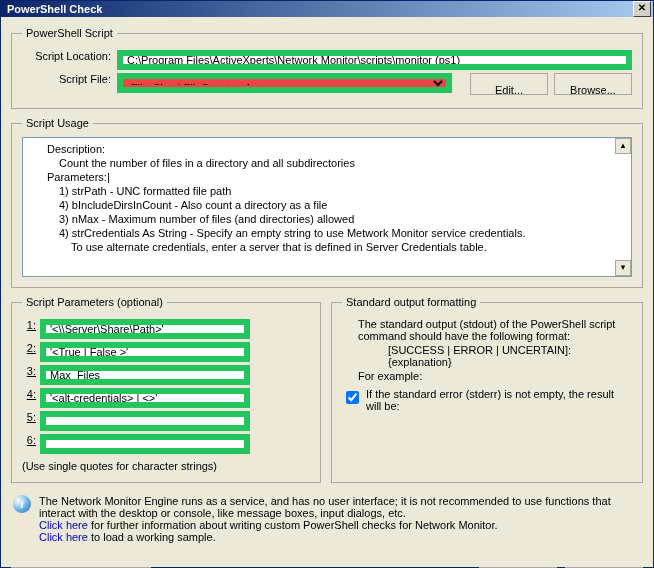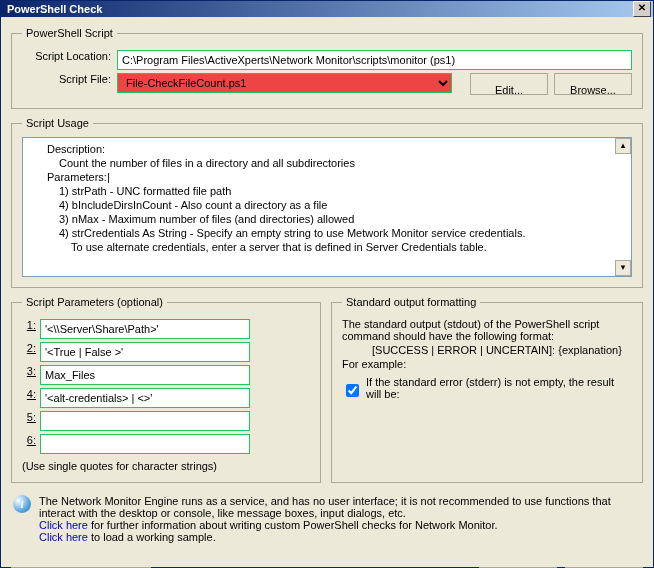--- a/index.html
+++ b/index.html
@@ -6,38 +6,38 @@
   body { margin: 0; background: #ece9d8; }
   .window { width: 654px; height: 568px; background: #ece9d8; border: 1px solid #0a246a; display: flex; flex-direction: column; }
   .titlebar { background: linear-gradient(to right, #0a246a, #a6caf0); color: #fff; height: 22px; display: flex; align-items: center; padding: 0 2px 0 6px; font-weight: bold; }
   .titlebar .title { flex: 1; }
   .close-btn { width: 18px; height: 16px; background: #d4d0c8; border: 1px solid #fff; border-right-color: #404040; border-bottom-color: #404040; text-align: center; line-height: 12px; font-family: Arial; font-size: 10px; cursor: pointer; color:#000;}
   .body { padding: 6px 10px 10px 10px; flex:1; display:flex; flex-direction:column; }
   fieldset { border: 1px solid #aca899; padding: 8px 10px 10px 10px; margin: 4px 0; }
   legend { padding: 0 4px; }
   .row { display: flex; align-items: flex-start; margin: 3px 0; }
   .lbl { width: 95px; text-align: right; padding-right: 6px; }
-  input[type=text], select { border: 1px solid #22c55e; background: #fff; height: 20px; padding: 2px 4px; font-size: 11px; }
+  input[type=text], select { border: 6px solid #22c55e; background: #fff; height: 20px; padding: 2px 4px; font-size: 11px; }
   .loc-input { flex: 1; background: #ece9d8; border: 1px solid #aca899; color:#000;}
   .btn { height: 22px; border: 1px solid #aca899; background: #ece9d8; padding: 10px 14px; cursor: pointer; }
   .usage-box { background: #fff; border: 1px solid #7f9db9; height: 140px; padding: 4px 6px; position: relative; overflow: hidden; }
   .usage-box .line { white-space: pre; line-height: 14px; }
   .indent1 { padding-left: 18px; }
   .indent2 { padding-left: 30px; }
   .indent3 { padding-left: 42px; }
   .scroll-up, .scroll-down { position: absolute; right: 0; width: 16px; height: 16px; background: #ece9d8; border: 1px solid #aca899; text-align: center; line-height: 12px; font-size: 9px; cursor:pointer;}
   .scroll-up { top: 0; } .scroll-down { bottom: 0; }
   .mid { display: flex; gap: 10px; }
   .params { flex: 0 0 310px; }
   .plabel { width: 18px; text-align: right; padding-right: 4px; text-decoration: underline; }
   .pinput { width: 210px; }
   .hint { margin-top: 6px; }
-  .stdout p { margin: 2px 0; }
+  .stdout p { margin: 2px 16px; }
   .fmt { padding-left: 30px; }
-  .chk-row { display:flex; align-items:flex-end; gap:4px; margin-top:6px;}
+  .chk-row { display:flex; align-items:flex-start; gap:4px; margin-top:6px;}
   .info-row { display: flex; gap: 8px; margin: 8px 2px; }
   .info-icon { width: 18px; height: 18px; border-radius: 50%; background: radial-gradient(circle at 30% 30%, #fff, #5aa7e0 60%, #2a6db0); color: #fff; text-align: center; font-weight: bold; line-height: 18px; font-style: italic; font-family: Georgia; flex-shrink:0;}
   .link { color: #0000c0; cursor: pointer; }
   .footer { display: flex; align-items: center; gap: 8px; padding: 6px 10px 10px 10px; }
   .footer .spacer { flex: 1; }
   .btn-main { width: 78px; }
 </style>
 </head>
 <body>
 

